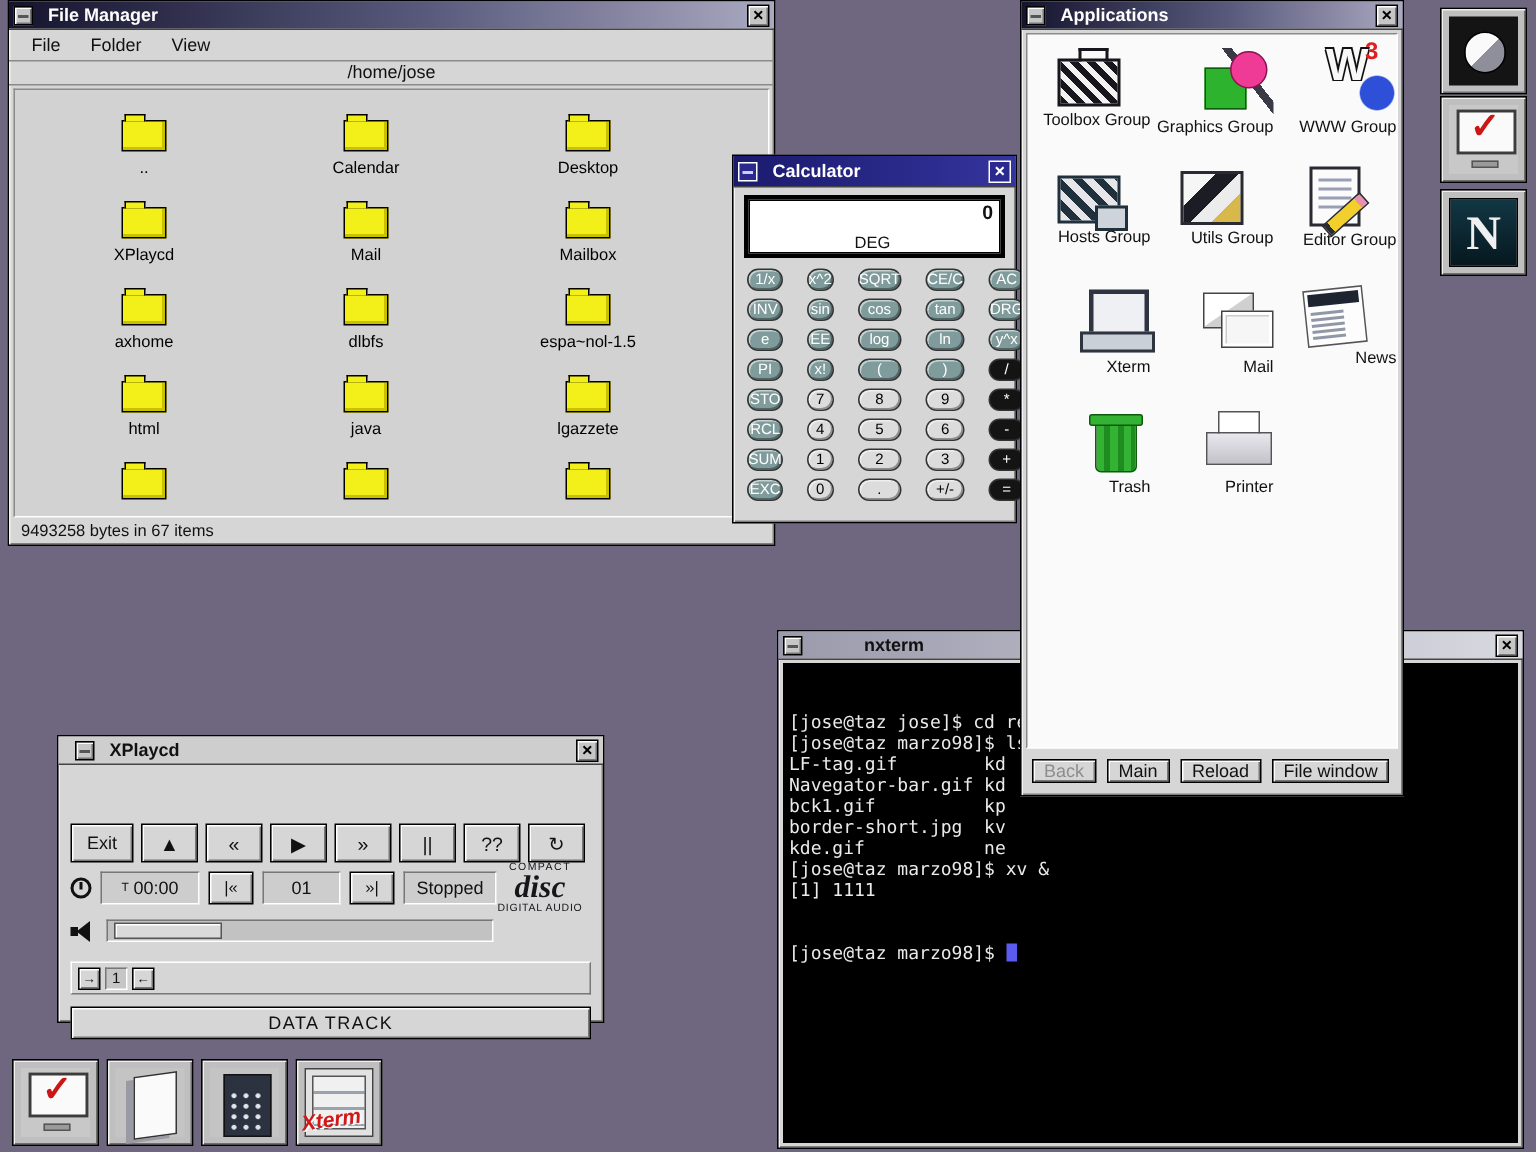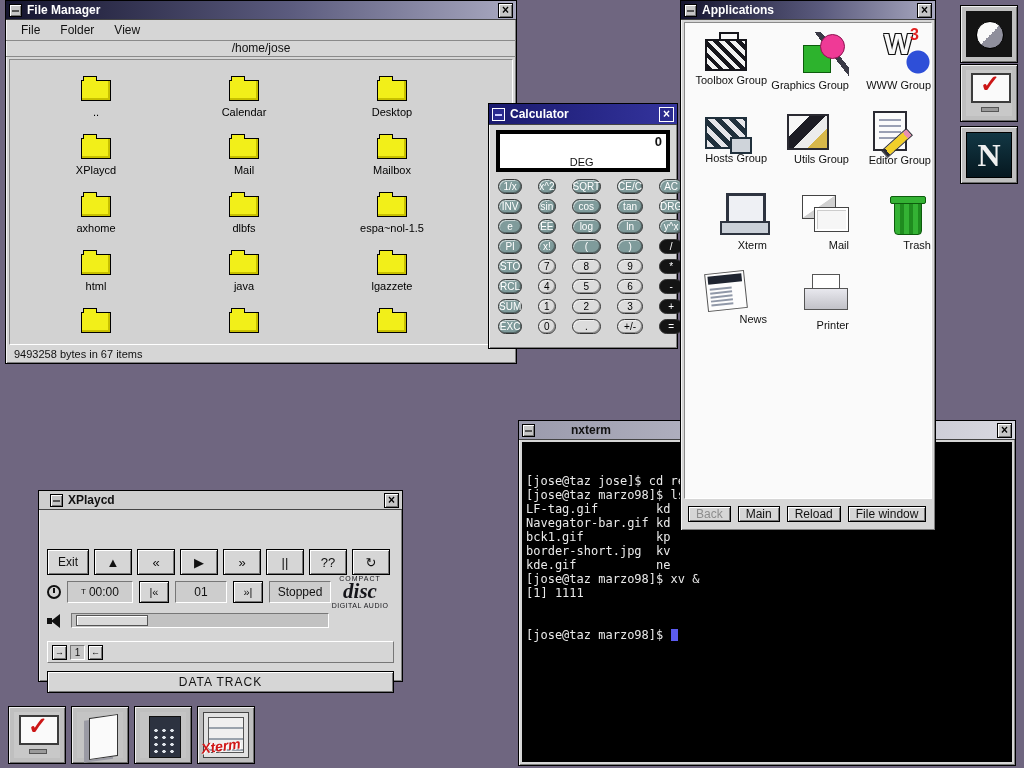--- a/index.html
+++ b/index.html
@@ -11,21 +11,21 @@
   }
   button { font-family:inherit; cursor:default; }
 
   
   .window {
     position:absolute; background:#d6d6d6; border:1px solid #000;
     box-shadow: inset 1px 1px 0 #f4f4f4, inset -1px -1px 0 #7f7f7f;
   }
   .titlebar {
     position:relative; height:19px; display:flex; align-items:center;
-    gap:5px; padding:0 3px; border-bottom:1px solid #444;
+    gap:10px; padding:0 3px; border-bottom:1px solid #444;
   }
   .titlebar.grad { background:linear-gradient(90deg,#14142e 0%, #5a5a7d 55%, #a9a9c0 100%); }
   .titlebar.navy { background:linear-gradient(90deg,#1a1a6e,#34349e); height:21px; }
   .titlebar.lightgrad { background:linear-gradient(90deg,#9a9aac,#d8d8e0); }
   .titlebar.flatlight { background:#cecece;padding-left:11px; }
   .tb-icon {
     width:13px; height:13px; flex:0 0 auto; background:#c6c6c6; border:1px solid #000;
     box-shadow: inset 1px 1px 0 #fff, inset -1px -1px 0 #777; position:relative;
   }
   .tb-icon::after { content:""; position:absolute; left:2px; right:2px; top:5px; height:2px; background:#555; }
@@ -365,26 +365,26 @@
         </div>
           <div class="app-item">
           <div class="icon icon-xterm"></div>
           <div class="app-label">Xterm</div>
         </div>
           <div class="app-item">
           <div class="icon icon-mail"></div>
           <div class="app-label">Mail</div>
         </div>
           <div class="app-item">
+          <div class="icon icon-news"></div>
+          <div class="app-label">News</div>
+        </div>
+          <div class="app-item">
           <div class="icon icon-trash"></div>
           <div class="app-label">Trash</div>
-        </div>
-          <div class="app-item">
-          <div class="icon icon-news"></div>
-          <div class="app-label">News</div>
         </div>
           <div class="app-item">
           <div class="icon icon-printer"></div>
           <div class="app-label">Printer</div>
         </div>
         </div>
     </div>
     <div class="apps-footer">
         <button class="push-btn disabled">Back</button>
         <button class="push-btn">Main</button>

